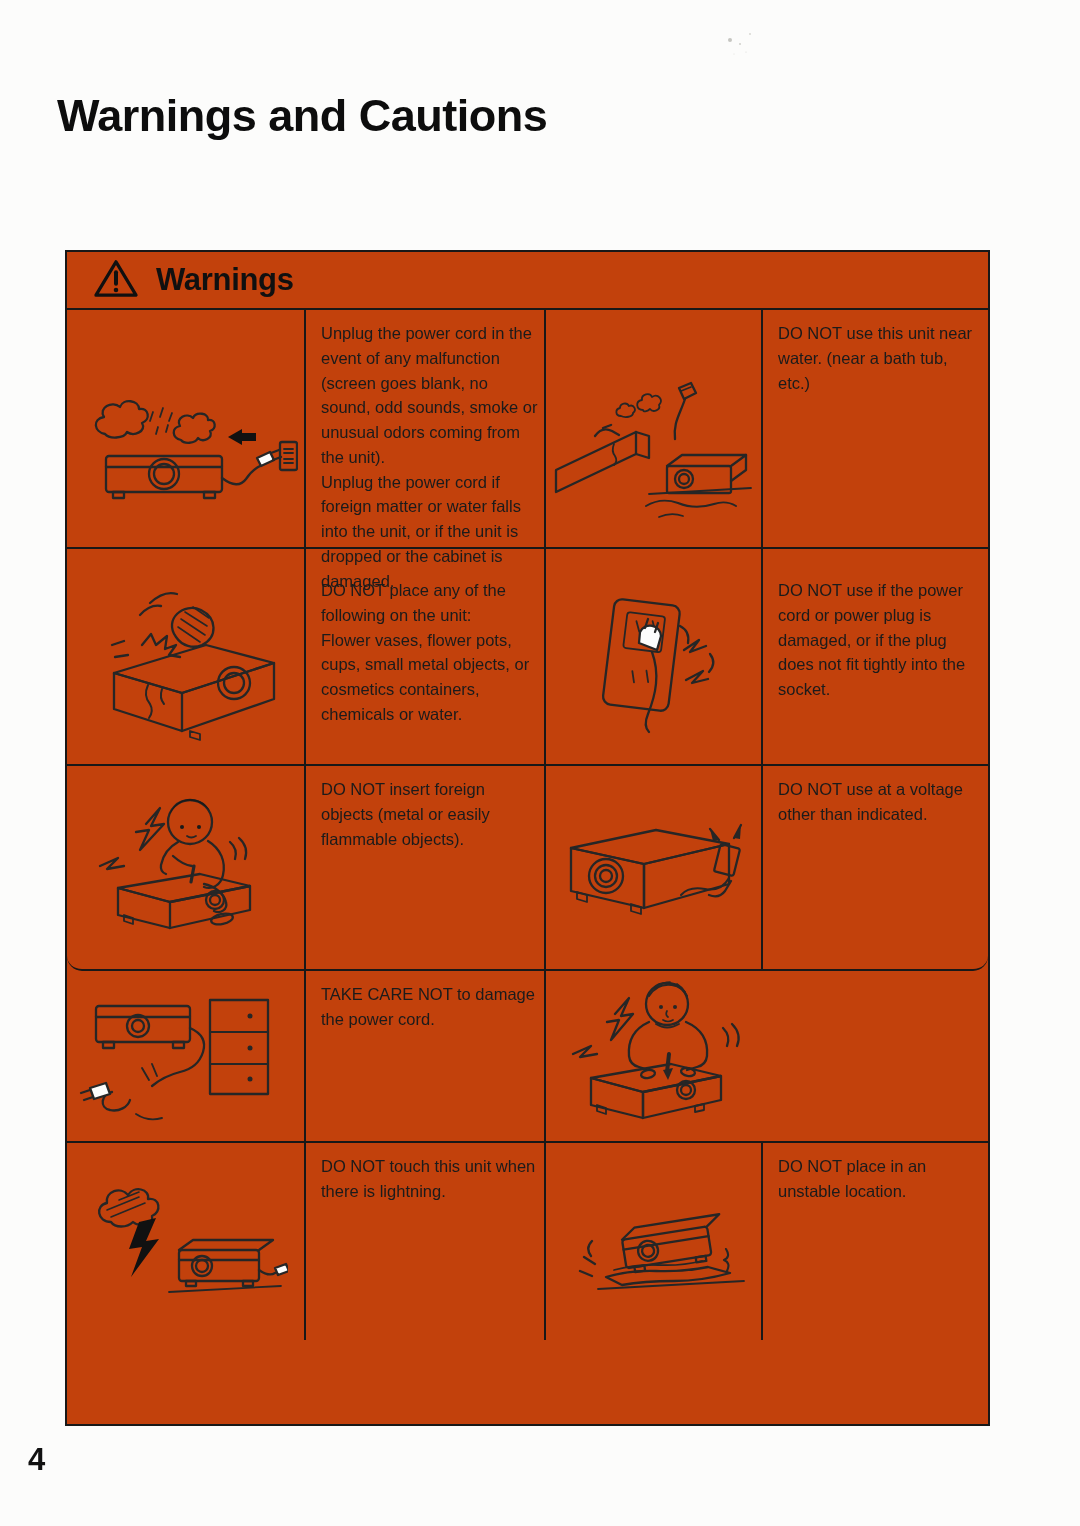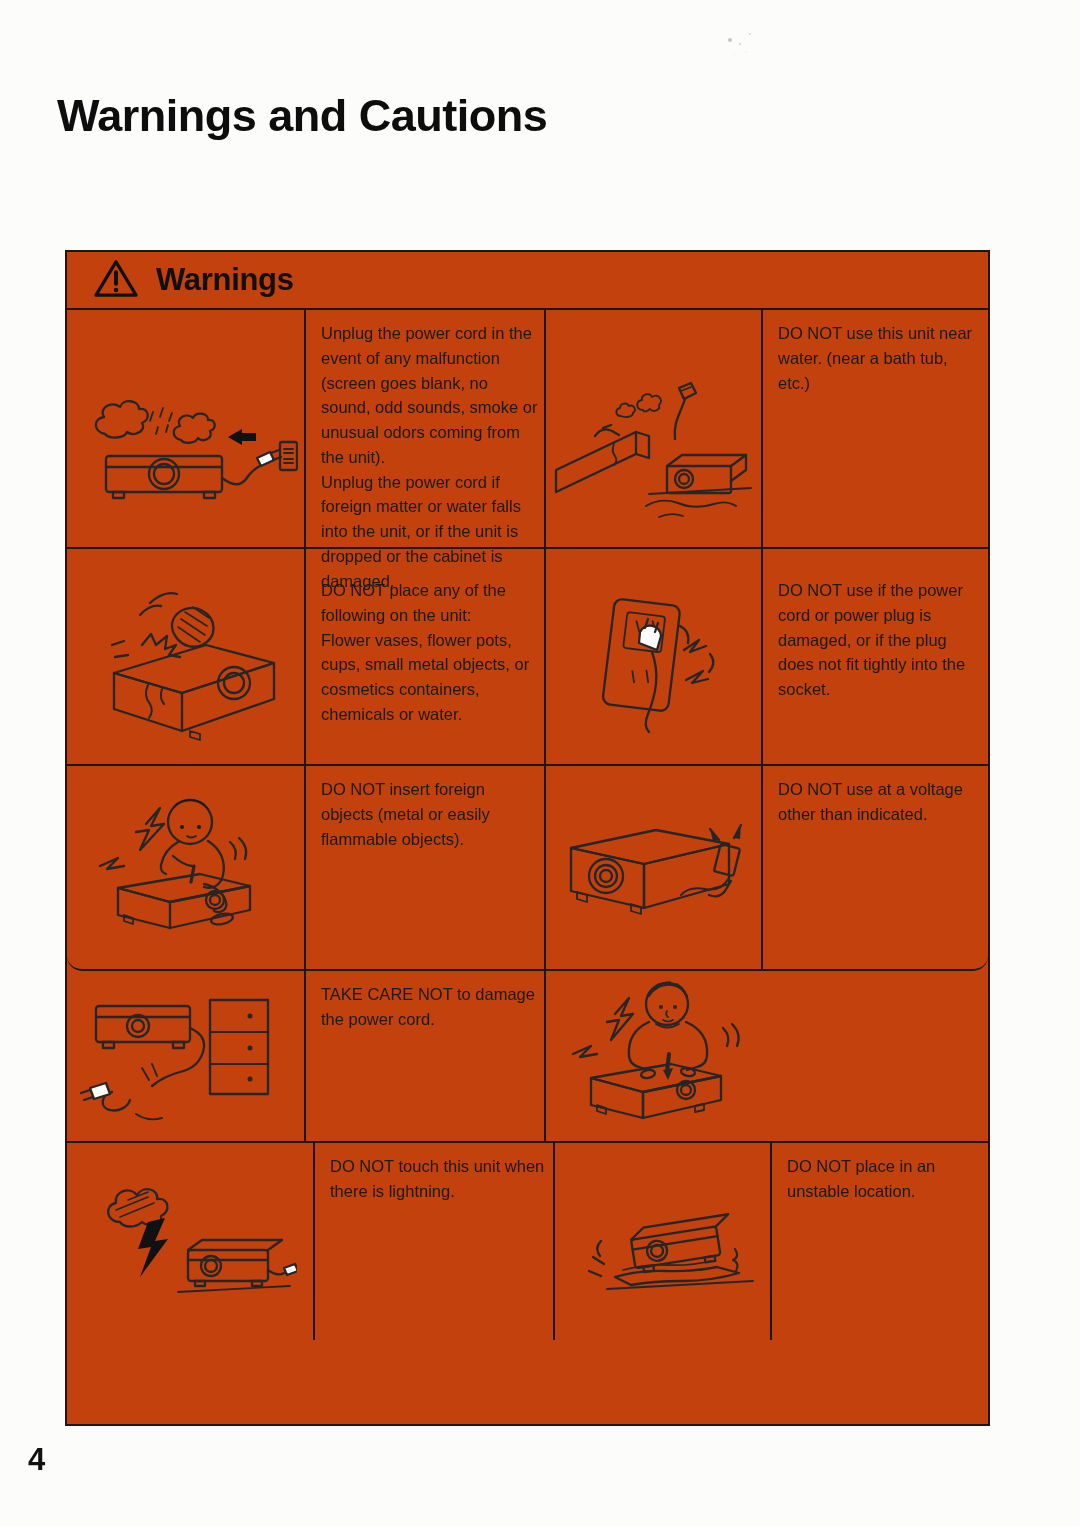--- a/index.html
+++ b/index.html
@@ -28,21 +28,21 @@
   }
   .warn-header{
     height:58px;border-bottom:2px solid #181818;box-sizing:border-box;
     display:flex;align-items:center;padding-left:26px;gap:17px;
   }
   .warn-header .hdr-label{font-size:31px;font-weight:bold;color:#101010;letter-spacing:-0.3px;}
   .row{
     display:grid;grid-template-columns:239px 240px 217px 225px;
     border-bottom:2px solid #181818;box-sizing:border-box;
   }
-  .row:last-child{border-bottom:none;padding-left:9px;}
+  .row:last-child{border-bottom:none;}
   .r1{height:239px;}.r2{height:199px;margin-top:18px;}.r3{height:205px;border-radius:15px;}.r4{height:172px;}.r5{height:197px;}
   .row>div{border-right:2px solid #181818;box-sizing:border-box;}
   .row>div:last-child{border-right:none;}
   .cell-ill{display:flex;align-items:center;justify-content:center;overflow:hidden;}
   .cell-text{
     padding:11px 6px 0 15px;
     font-size:16.5px;line-height:1.5;
     white-space:pre-line;color:#1b1b1b;
   }
   .page-number{

